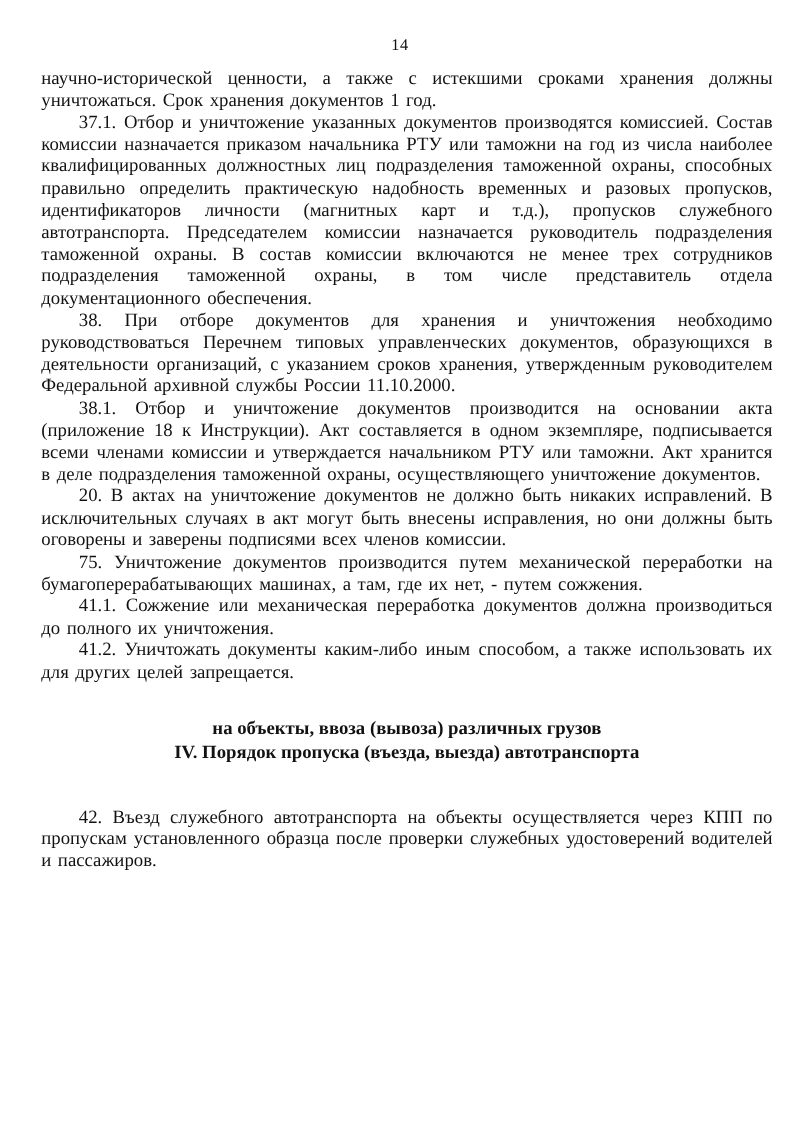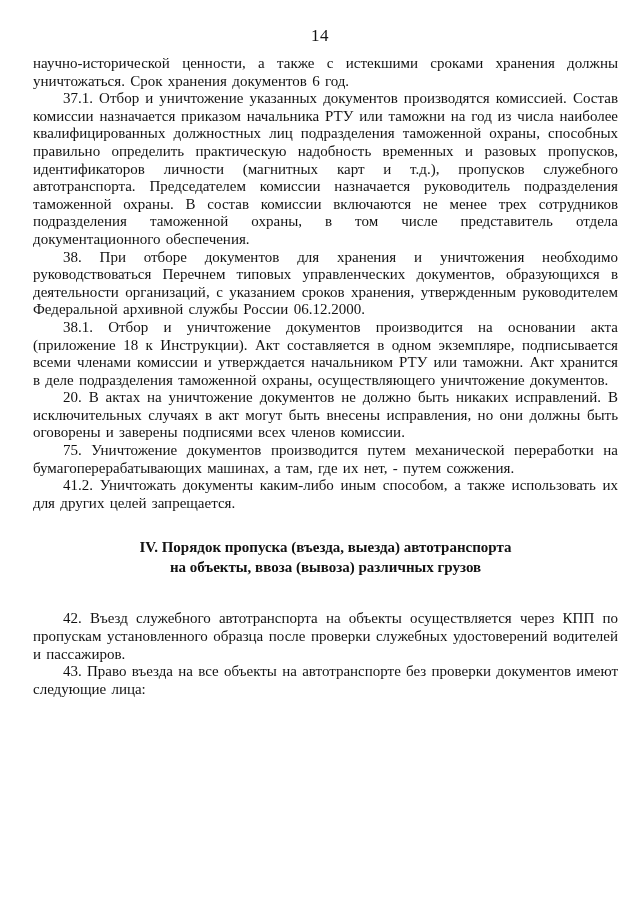--- a/index.html
+++ b/index.html
@@ -17,21 +17,21 @@
   .page {
     position: relative;
     width: 640px;
     height: 900px;
     background: #ffffff;
     box-sizing: border-box;
     padding-top: 29px;
   }
   .page-number {
     text-align: center;
-    font-size: 17px;
+    font-size: 13px;
     line-height: 14px;
     margin: 0 0 12px 0;
     letter-spacing: 0.5px;
   }
   .body-text {
     margin-left: 33px;
     width: 585px;
   }
   .para {
     margin: 0;
@@ -57,39 +57,39 @@
 </style>
 </head>
 <body>
 
 <div class="page">
 
   <div class="page-number">14</div>
 
   <div class="body-text">
 
-    <p class="para continuation">научно-исторической ценности, а также с истекшими сроками хранения должны уничтожаться. Срок хранения документов 6 год.</p>
+    <p class="para continuation">научно-исторической ценности, а также с истекшими сроками хранения должны уничтожаться. Срок хранения документов 1 год.</p>
 
     <p class="para">37.1. Отбор и уничтожение указанных документов производятся комиссией. Состав комиссии назначается приказом начальника РТУ или таможни на год из числа наиболее квалифицированных должностных лиц подразделения таможенной охраны, способных правильно определить практическую надобность временных и разовых пропусков, идентификаторов личности (магнитных карт и т.д.), пропусков служебного автотранспорта. Председателем комиссии назначается руководитель подразделения таможенной охраны. В состав комиссии включаются не менее трех сотрудников подразделения таможенной охраны, в том числе представитель отдела документационного обеспечения.</p>
 
-    <p class="para">38. При отборе документов для хранения и уничтожения необходимо руководствоваться Перечнем типовых управленческих документов, образующихся в деятельности организаций, с указанием сроков хранения, утвержденным руководителем Федеральной архивной службы России 06.12.2000.</p>
+    <p class="para">38. При отборе документов для хранения и уничтожения необходимо руководствоваться Перечнем типовых управленческих документов, образующихся в деятельности организаций, с указанием сроков хранения, утвержденным руководителем Федеральной архивной службы России 11.10.2000.</p>
 
     <p class="para">38.1. Отбор и уничтожение документов производится на основании акта (приложение 18 к Инструкции). Акт составляется в одном экземпляре, подписывается всеми членами комиссии и утверждается начальником РТУ или таможни. Акт хранится в деле подразделения таможенной охраны, осуществляющего уничтожение документов.</p>
 
 
     <p class="para">20. В актах на уничтожение документов не должно быть никаких исправлений. В исключительных случаях в акт могут быть внесены исправления, но они должны быть оговорены и заверены подписями всех членов комиссии.</p>
 
     <p class="para">75. Уничтожение документов производится путем механической переработки на бумагоперерабатывающих машинах, а там, где их нет, - путем сожжения.</p>
 
+    <p class="para">41.1. Сожжение или механическая переработка документов должна производиться до полного их уничтожения.</p>
 
     <p class="para">41.2. Уничтожать документы каким-либо иным способом, а также использовать их для других целей запрещается.</p>
 
     <h2 class="section-heading">
+      <span>на объекты, ввоза (вывоза) различных грузов</span>
       <span>IV. Порядок пропуска (въезда, выезда) автотранспорта</span>
-      <span>на объекты, ввоза (вывоза) различных грузов</span>
     </h2>
 
     <p class="para">42. Въезд служебного автотранспорта на объекты осуществляется через КПП по пропускам установленного образца после проверки служебных удостоверений водителей и пассажиров.</p>
 
-    <p class="para">43. Право въезда на все объекты на автотранспорте без проверки документов имеют следующие лица:</p>
 
   </div>
 </div>
 
 </body></html>

